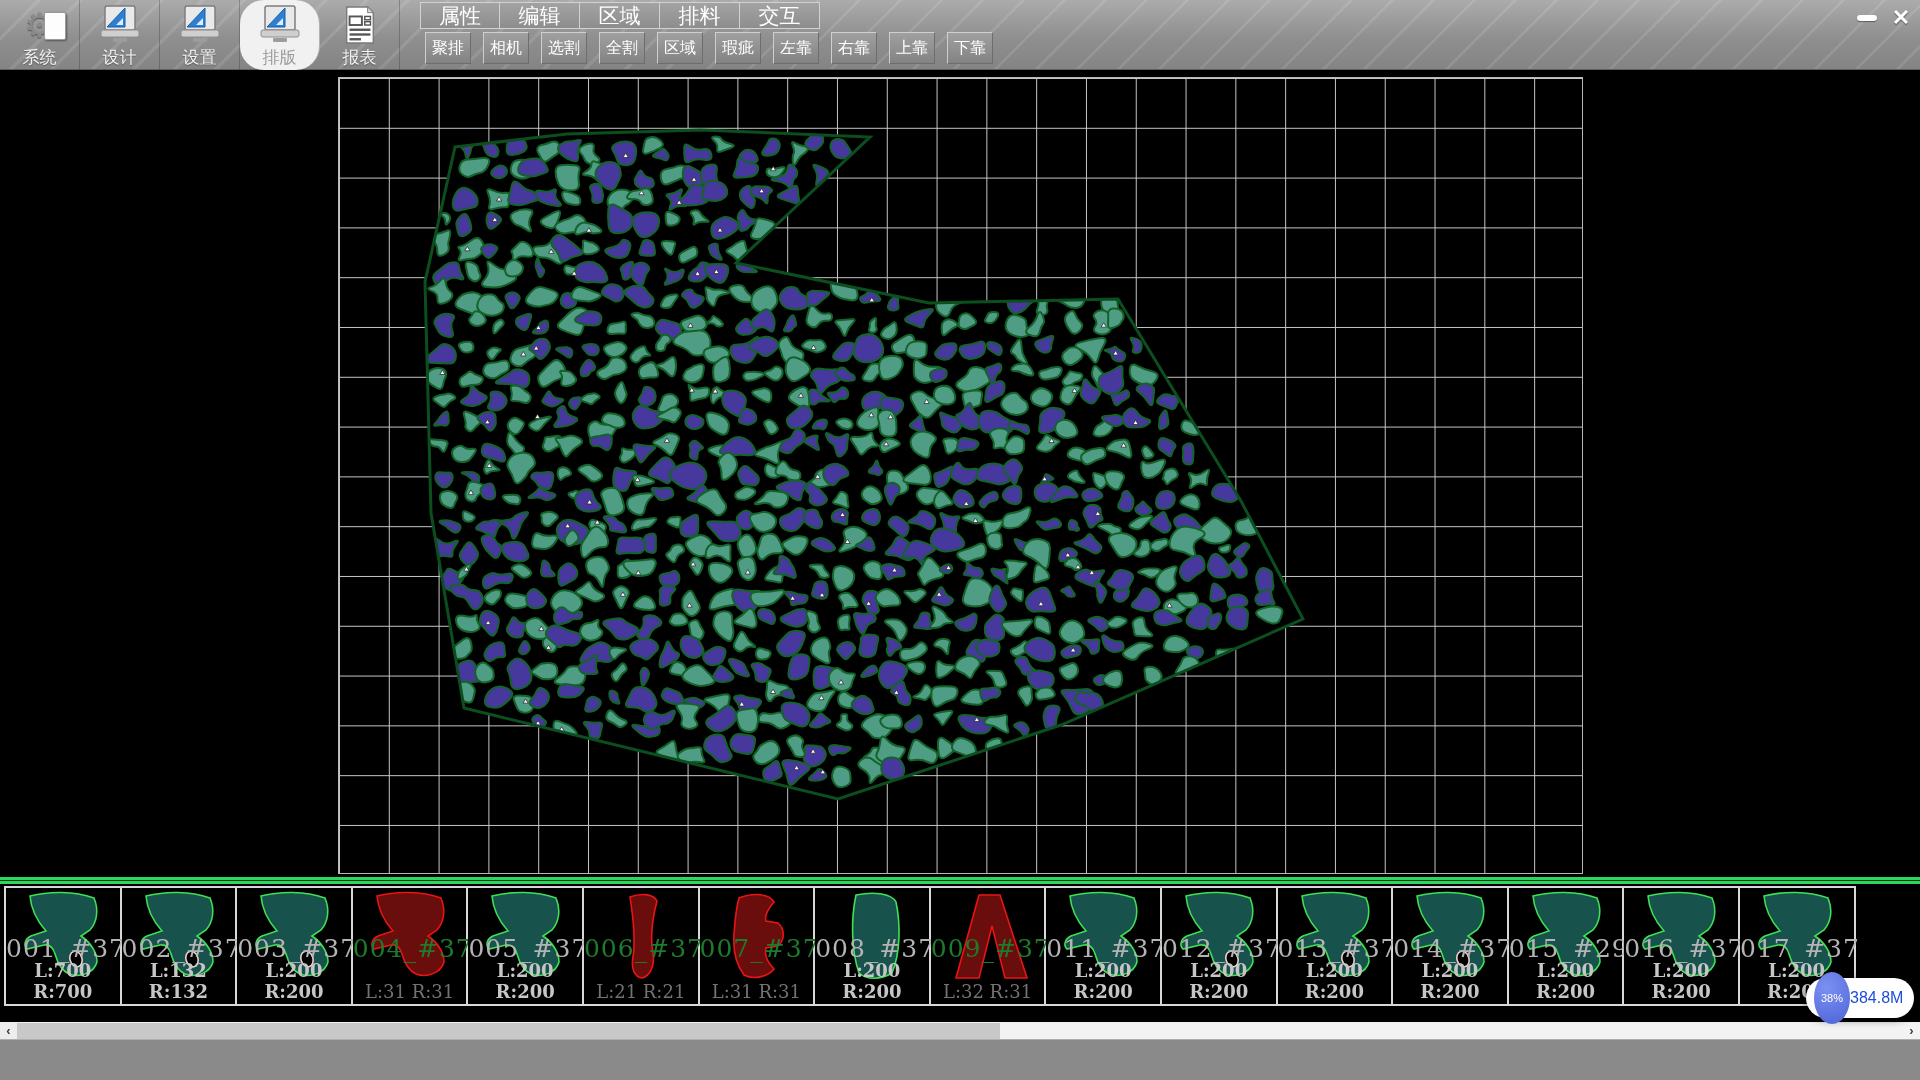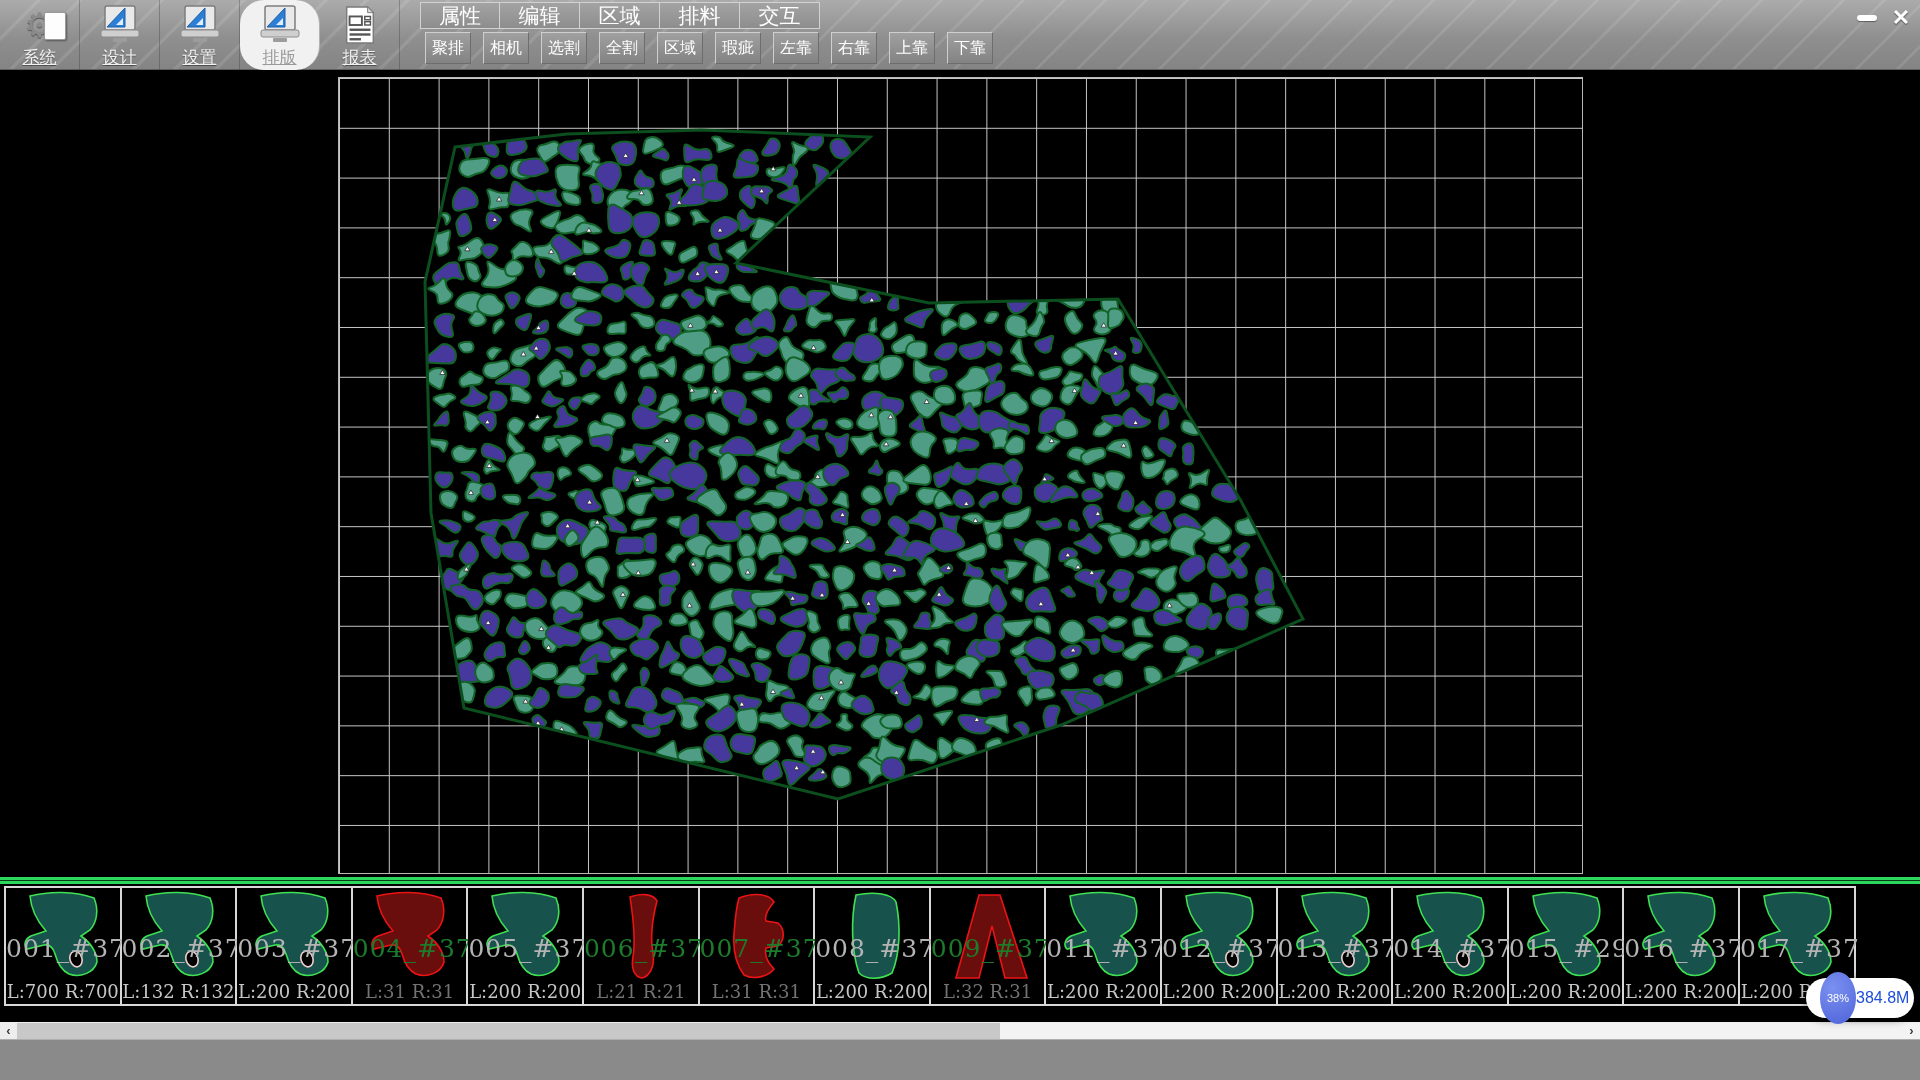--- a/index.html
+++ b/index.html
@@ -15,21 +15,21 @@
       linear-gradient(#ababab,#8f8f8f 55%,#848484);
     border-bottom:1px solid #5f5f5f;
   }
   #big-buttons { position:absolute; left:0; top:0; height:70px; display:flex; }
   .tool-btn {
     width:80px; height:70px; position:relative; cursor:default;
     border-right:1px solid rgba(60,60,60,.35);
     display:flex; flex-direction:column; align-items:center; justify-content:flex-start;
   }
   .tool-btn .icon-wrap { height:46px; display:flex; align-items:center; justify-content:center; margin-top:2px; position:relative;}
-  .tool-btn .tb-label { font-size:17px; color:#f2f2f2; text-shadow:0 1px 1px rgba(0,0,0,.35); line-height:20px;text-decoration:underline; }
+  .tool-btn .tb-label { font-size:17px; color:#f2f2f2; text-shadow:0 1px 1px rgba(0,0,0,.35); line-height:20px; }
   .tool-btn.active { background:#f1f1f1;border-radius:24px; }
   .tool-btn.active .tb-label { color:#9a9a9a; text-shadow:none; }
   .gear-glyph { font-size:34px; color:#8a8a8a; text-shadow:0 1px 1px #555; line-height:34px; }
   .notebook { position:absolute; left:20px; top:10px; width:22px; height:28px; background:#fdfdfd; border:1px solid #9a9a9a; border-radius:2px; box-shadow:1px 1px 2px rgba(0,0,0,.4); }
   .notebook .nb-top { height:6px; background:linear-gradient(#f7b36a,#ef8f3c); border-bottom:1px solid #c87a2e; }
   .notebook .nb-line { height:1px; background:#b9b9b9; margin:4px 2px 0 2px; }
 
   
   #menu-tabs { position:absolute; left:420px; top:2px; display:flex; height:28px; }
   .menu-tab {
@@ -74,31 +74,31 @@
   .tray-cell { position:relative; width:115.6px; height:116px; border-right:2px solid #d8d8d8; background:#000; flex:none; }
   .tray-cell svg { position:absolute; left:8px; top:2px; }
   .cell-name {
     position:absolute; left:0; top:46px; width:100%; text-align:center;
     font-family:"DejaVu Serif", serif; font-size:25px; letter-spacing:1px; pointer-events:none;
   }
   .cell-lr {
     position:absolute; left:0; bottom:2px; width:100%; text-align:center;
     font-family:"DejaVu Serif", serif; font-size:18px; pointer-events:none;
   }
-  .c-teal .cell-name { color:#b4b4b4; } .c-teal .cell-lr { color:#c6c6c6; }
+  .c-teal .cell-name { color:#b4b4b4; } .c-teal .cell-lr { color:#c6c6c6;font-weight:bold; }
   .c-red .cell-name { color:#1d7c2b; } .c-red .cell-lr { color:#737373; }
 
   
   #progress-pill {
     position:absolute; left:1806px; top:978px; width:108px; height:40px;
     background:#fff; border-radius:20px; box-shadow:0 2px 8px rgba(0,0,0,.45);
     display:flex; align-items:center; z-index:20;
   }
   #progress-circle {
-    width:36px; height:52px; border-radius:50%; margin-left:14px;
+    width:36px; height:52px; border-radius:50%; margin-left:8px;
     background:radial-gradient(circle at 35% 30%, #7b90f0, #4d63d8);
     color:#fff; font-size:11px; display:flex; align-items:center; justify-content:center;
   }
   #memory-text { margin-left:0; font-size:16px; color:#1d4ed8; }
 
   
   #hscroll { position:absolute; left:0; top:1022px; width:1920px; height:17px; background:#c8c8c8; border-top:1px solid #efefef; }
   .scroll-btn { position:absolute; top:0; width:17px; height:17px; background:#ededed; color:#3c3c3c; font-size:13px; font-weight:bold; text-align:center; line-height:16px; cursor:default; }
   #scroll-left { left:0; }
   #scroll-right { right:0; background:#f3f3f3; }

